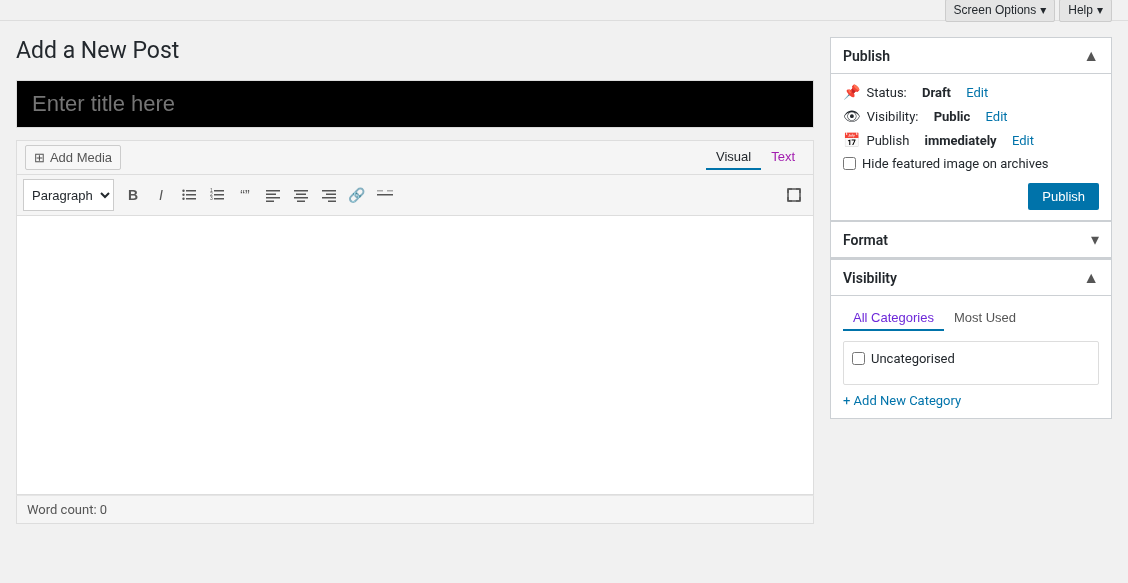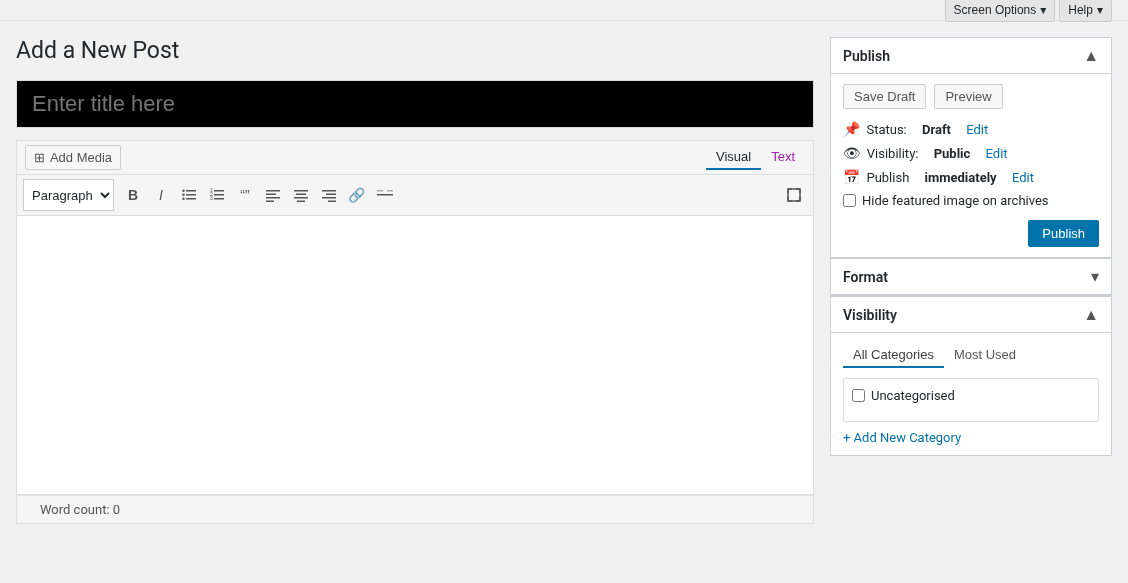--- a/index.html
+++ b/index.html
@@ -137,21 +137,21 @@
     .editor-body {
       background: #fff;
       border: 1px solid #ddd;
       min-height: 280px;
       padding: 10px;
     }
     .editor-footer {
       background: #f5f5f5;
       border: 1px solid #ddd;
       border-top: 1px solid #e5e5e5;
-      padding: 6px 23px;
+      padding: 6px 10px;
       font-size: 13px;
       color: #555;
     }
     
     .sidebar {
       width: 282px;
       flex-shrink: 0;
     }
     .meta-box {
       background: #fff;
@@ -235,21 +235,21 @@
     .cat-tab {
       padding: 4px 10px;
       font-size: 13px;
       cursor: pointer;
       color: #555;
       background: none;
       border: none;
       border-bottom: 2px solid transparent;
     }
     .cat-tab.active {
-      color: #404040;
+      color: #6d28d9;
       border-bottom: 2px solid #0073aa;
     }
     .cat-list {
       border: 1px solid #ddd;
       border-radius: 2px;
       padding: 6px 8px;
       margin-bottom: 8px;
       min-height: 44px;
     }
     .cat-item {
@@ -387,24 +387,20 @@
   </div>
 
   <div class="sidebar">
 
     <div class="meta-box">
       <div class="meta-box-header">
         <h3>Publish</h3>
         <span class="meta-box-toggle">▲</span>
       </div>
       <div class="meta-box-body">
-        <div class="publish-actions-top">
-          <button class="btn-save-draft">Save Draft</button>
-          <button class="btn-preview">Preview</button>
-        </div>
 
         <div class="publish-row">
           <span class="publish-row-icon">📌</span>
           <span>Status:</span>
           &nbsp;<strong>Draft</strong>
           &nbsp;<a href="#">Edit</a>
         </div>
 
         <div class="publish-row">
           <span class="publish-row-icon">👁</span>

